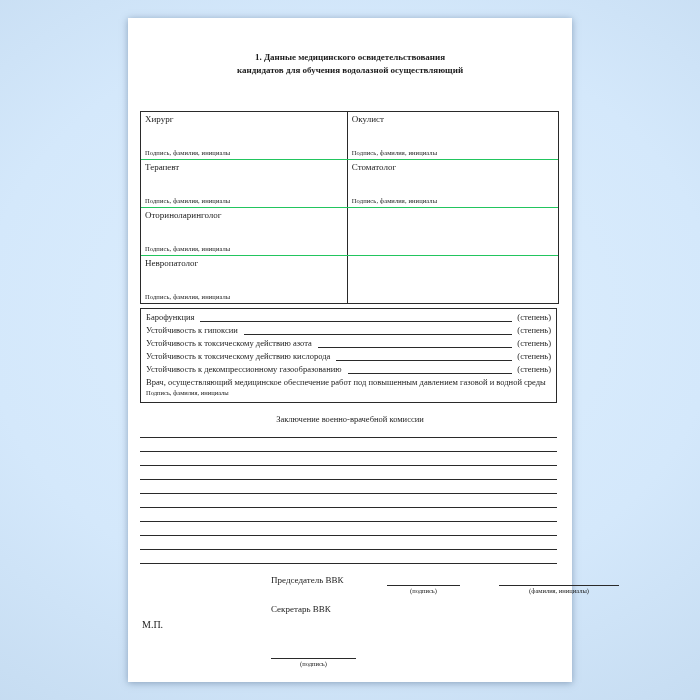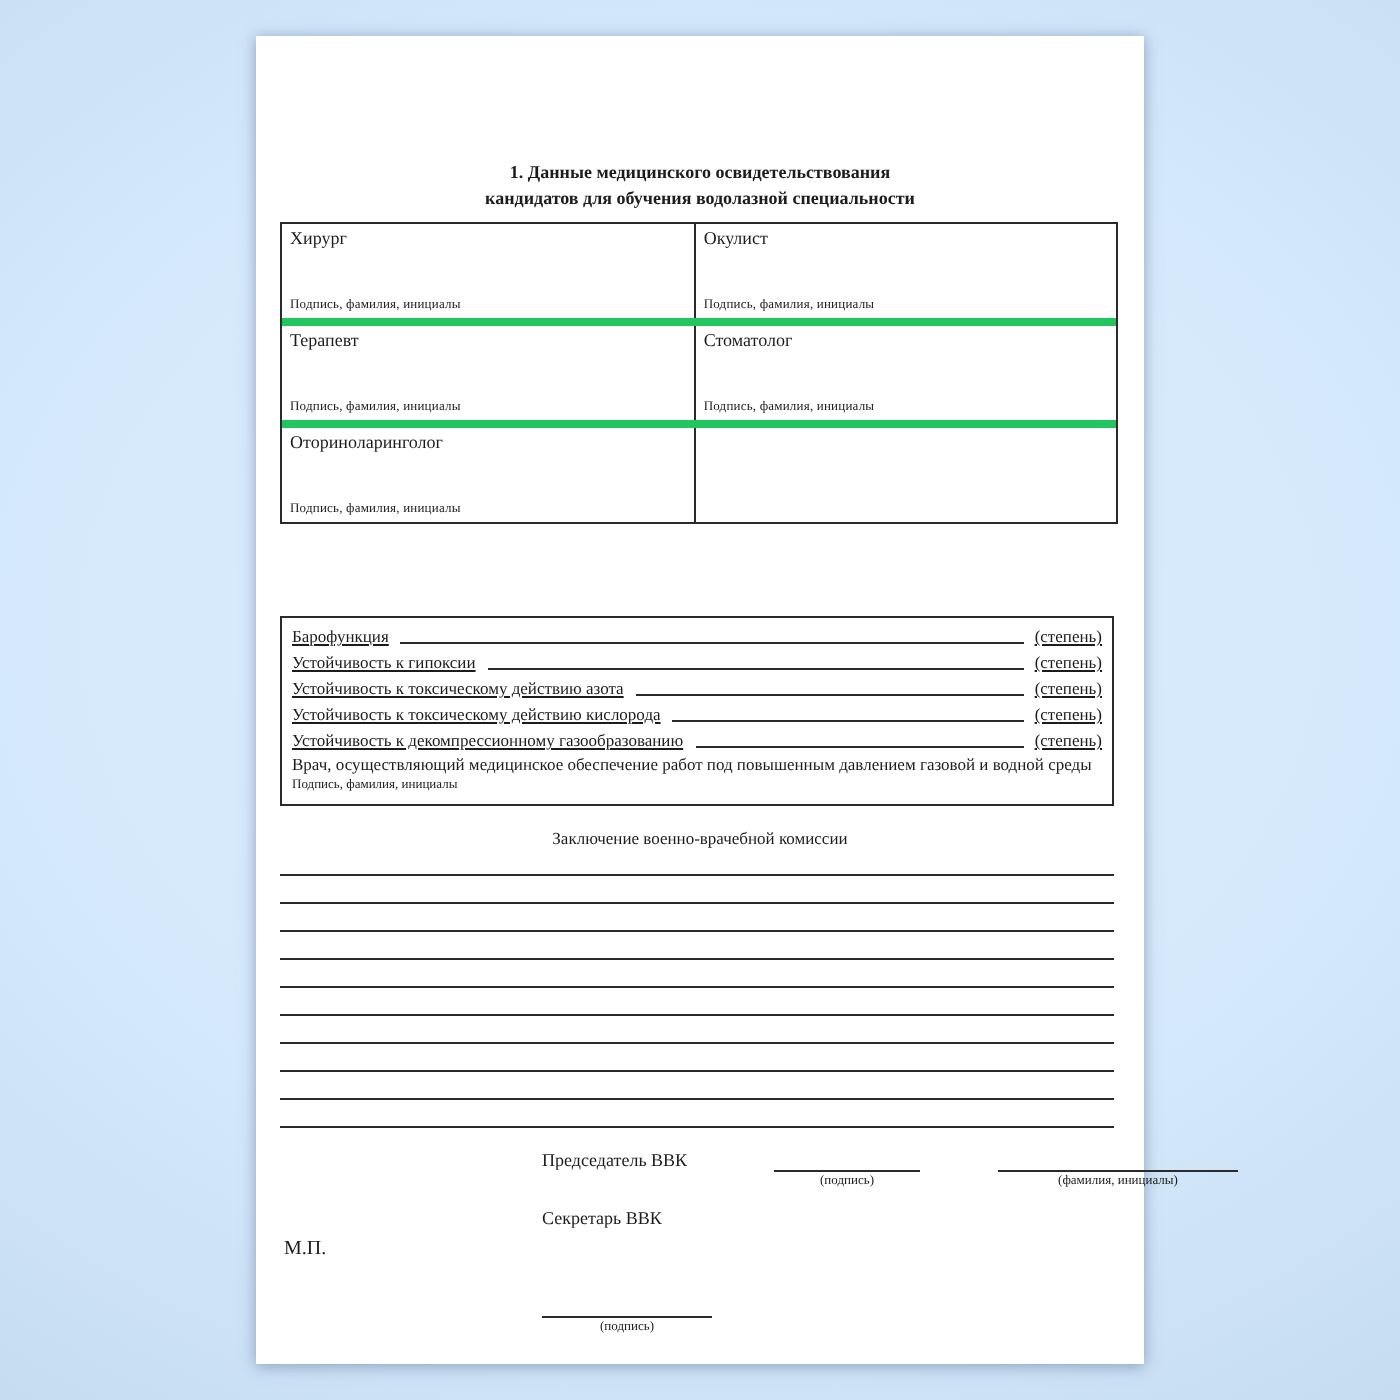--- a/index.html
+++ b/index.html
@@ -8,47 +8,47 @@
     background: radial-gradient(ellipse 95% 75% at 50% 45%, #deeffe 0%, #d4e8fb 55%, #c2d9ef 100%);
     font-family:"Liberation Serif","DejaVu Serif",serif;
     color:#1c1c1c;
   }
   .page {
     position:absolute; left:128px; top:18px; width:444px; height:664px;
     background:#ffffff;
     box-shadow:0 1px 7px rgba(100,125,155,0.65);
   }
   .title {
-    position:absolute; top:62px; left:0; width:100%;
+    position:absolute; top:33px; left:0; width:100%;
     text-align:center; font-weight:bold; font-size:9px; line-height:13px;
   }
   
   .spec-table {
     position:absolute; left:12px; top:93px; width:417px;
     border:1px solid #2a2a2a;
   }
-  .spec-row { display:flex; border-bottom:4px solid #22c55e; height:47px; }
+  .spec-row { display:flex; border-bottom:1px solid #22c55e; height:47px; }
   .spec-row:last-child { border-bottom:none; }
   .cell {
     position:relative; box-sizing:border-box; padding:2px 4px;
     font-size:9px; line-height:10.5px; width:50.4%;
   }
   .cell.cl { width:49.6%; border-right:1px solid #2a2a2a; }
   .cell .wraplim { display:block; max-width:150px; }
   .hint {
     position:absolute; left:4px; bottom:3px;
     font-size:6.5px; line-height:7px; letter-spacing:0.1px;
   }
   
   .deg-box {
     position:absolute; left:12px; top:290px; width:417px; height:95px;
     border:1px solid #2a2a2a; box-sizing:border-box; padding:2px 5px 0 5px;
     font-size:8.5px;
   }
-  .deg-row { display:flex; align-items:flex-end; height:13px; line-height:12px;text-decoration:underline; }
+  .deg-row { display:flex; height:13px; line-height:12px; }
   .deg-label { white-space:nowrap; }
   .deg-fill { flex:1; border-bottom:1px solid #2a2a2a; margin:0 5px 2px 6px; }
   .deg-unit { white-space:nowrap; }
   .doctor { margin-top:1px; line-height:10.5px; font-size:8.5px; }
   .doctor-hint { font-size:6.5px; line-height:8px; margin-top:1px; }
   
   .concl-heading {
     position:absolute; top:396px; left:0; width:100%;
     text-align:center; font-size:8.5px; line-height:10px;
   }
@@ -70,21 +70,21 @@
   .sig-hint { font-size:6.5px; line-height:8px; text-align:center; padding-top:1px; }
   .stamp { position:absolute; left:14px; top:601px; font-size:10px; }
 </style>
 </head>
 <body>
 
 <div class="page">
 
   <div class="title">
     <div>1. Данные медицинского освидетельствования</div>
-    <div>кандидатов для обучения водолазной специальности</div>
+    <div>кандидатов для обучения водолазной осуществляющий</div>
   </div>
 
   <div class="spec-table">
     <div class="spec-row">
       <div class="cell cl">
         <span>Хирург</span>
         <span class="hint">Подпись, фамилия, инициалы</span>
       </div>
       <div class="cell">
         <span>Окулист</span>
@@ -99,20 +99,27 @@
       <div class="cell">
         <span>Стоматолог</span>
         <span class="hint">Подпись, фамилия, инициалы</span>
       </div>
     </div>
     <div class="spec-row">
       <div class="cell cl">
         <span>Оториноларинголог</span>
         <span class="hint">Подпись, фамилия, инициалы</span>
       </div>
+    </div>
+    <div class="spec-row">
+      <div class="cell cl">
+        <span>Невропатолог</span>
+        <span class="hint">Подпись, фамилия, инициалы</span>
+      </div>
+      <div class="cell"></div>
     </div>
   </div>
 
   <div class="deg-box">
     <div class="deg-row">
       <span class="deg-label">Барофункция</span>
       <span class="deg-fill"></span>
       <span class="deg-unit">(степень)</span>
     </div>
     <div class="deg-row">

